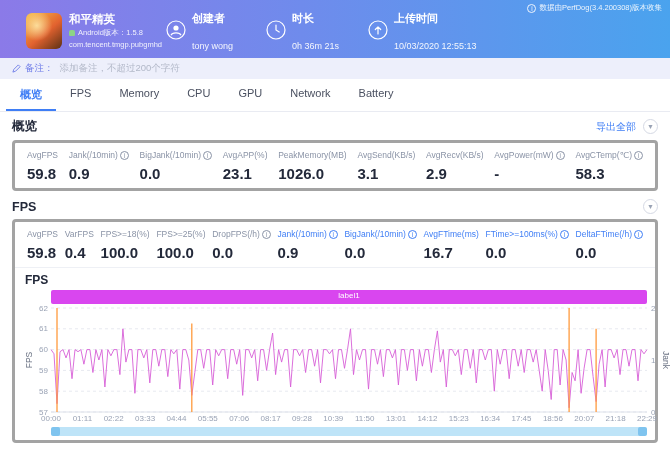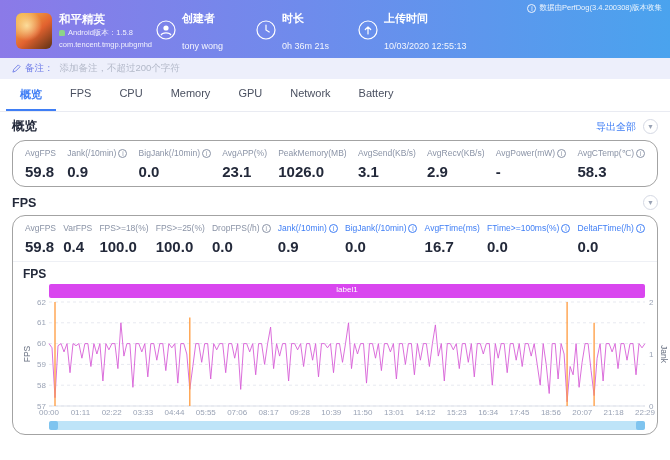--- a/index.html
+++ b/index.html
@@ -1,19 +1,19 @@
 <!DOCTYPE html>
 <html><head>
 <meta charset="utf-8">
 <style>
 *{margin:0;padding:0;box-sizing:border-box}
 html,body{width:670px;height:460px;overflow:hidden}
 body{font-family:"Liberation Sans","DejaVu Sans",sans-serif;background:#fff;color:#333;font-size:11px}
 
-.header{height:58px;background:linear-gradient(90deg,#8b7ae8 0%,#6f8bec 45%,#4aa3ee 100%);display:flex;align-items:center;padding:4px 16px 0;position:relative;color:#fff}
+.header{height:58px;background:linear-gradient(90deg,#8b7ae8 0%,#6f8bec 45%,#4aa3ee 100%);display:flex;align-items:center;padding:4px 26px 0;position:relative;color:#fff}
 .collector{position:absolute;top:3px;right:8px;font-size:7.5px;opacity:.9;display:flex;align-items:center;gap:3px}
 .hblock{display:flex;gap:7px;align-items:center}
 .app-block{width:140px;align-items:flex-start}
 .app-icon{width:36px;height:36px;border-radius:6px;background:linear-gradient(140deg,#f7c14b,#e2622f 55%,#5a3014);flex:none;position:relative;overflow:hidden}
 .app-icon:after{content:"";position:absolute;inset:0;background:radial-gradient(circle at 30% 35%,rgba(255,235,170,.85),transparent 45%)}
 .app-name{font-size:11.5px;font-weight:bold;line-height:13px}
 .app-sub{font-size:7.5px;opacity:.88;margin-top:2px;display:flex;align-items:center;gap:3px;white-space:nowrap}
 .android-dot{width:6px;height:6px;background:#8ee07a;border-radius:2px 2px 1px 1px;display:inline-block;flex:none}
 .device-block{width:192px}
 .device-name{font-size:11px;font-weight:bold;display:flex;gap:4px;align-items:center}
@@ -31,21 +31,21 @@
 .tabbar{display:flex;border-bottom:1px solid #e9ebf2;padding:0 6px;background:#fff}
 .tab{padding:8px 14px 7px;font-size:11px;color:#4a5060;cursor:pointer;border-bottom:2px solid transparent}
 .tab.active{color:#3f7ef5;font-weight:bold;border-bottom-color:#3f7ef5}
 
 .section{padding:6px 12px 2px}
 .section-head{display:flex;justify-content:space-between;align-items:center;margin-bottom:5px}
 .section-title{font-size:12.5px;font-weight:bold;color:#23293a}
 .head-right{display:flex;align-items:center;gap:7px}
 .export-link{color:#3f7ef5;font-size:10px;cursor:pointer}
 .collapse{width:15px;height:15px;border:1px solid #d5d9e4;border-radius:50%;display:flex;align-items:center;justify-content:center;color:#9aa3b5;font-size:7px;background:#fff;cursor:pointer}
-.box{border:1px solid #a3a3a3;border-radius:13px}
+.box{border:3px solid #a3a3a3;border-radius:4px}
 .metrics{display:flex;justify-content:space-between;padding:7px 12px 6px}
 .metric .m-label{font-size:8.5px;color:#8a93a6;white-space:nowrap;display:flex;align-items:center;gap:2px}
 .metric .m-label.blue{color:#3f7ef5}
 .metric .m-value{font-size:15px;font-weight:bold;color:#23293a;margin-top:5px}
 
 .chart-block{border-top:1px solid #eef0f5;padding:5px 10px 4px}
 .chart-title{font-size:12px;font-weight:bold;color:#23293a;margin-bottom:3px}
 .label-bar{margin-left:26px;width:596px;height:14px;background:#d946ef;border-radius:2px;color:#fff;font-size:8px;text-align:center;line-height:12px}
 #fps-chart{display:block}
 #fps-chart text.tick{font-size:8px;fill:#9aa3b5}
@@ -124,22 +124,22 @@
         <path d="M1 9l1-3 5-5 2 2-5 5z" fill="none" stroke="#6e7ce8" stroke-width="1"></path>
       </svg>
     <span>备注：</span>
   </span>
   <span class="remark-text">添加备注，不超过200个字符</span>
 </div>
 
 <div class="tabbar">
     <div class="tab active">概览</div>
     <div class="tab">FPS</div>
+    <div class="tab">Memory</div>
     <div class="tab">CPU</div>
-    <div class="tab">Memory</div>
     <div class="tab">GPU</div>
     <div class="tab">Network</div>
     <div class="tab">Battery</div>
   </div>
 
 <div class="section">
   <div class="section-head">
     <div class="section-title">概览</div>
     <div class="head-right">
       <span class="export-link">导出全部</span>

